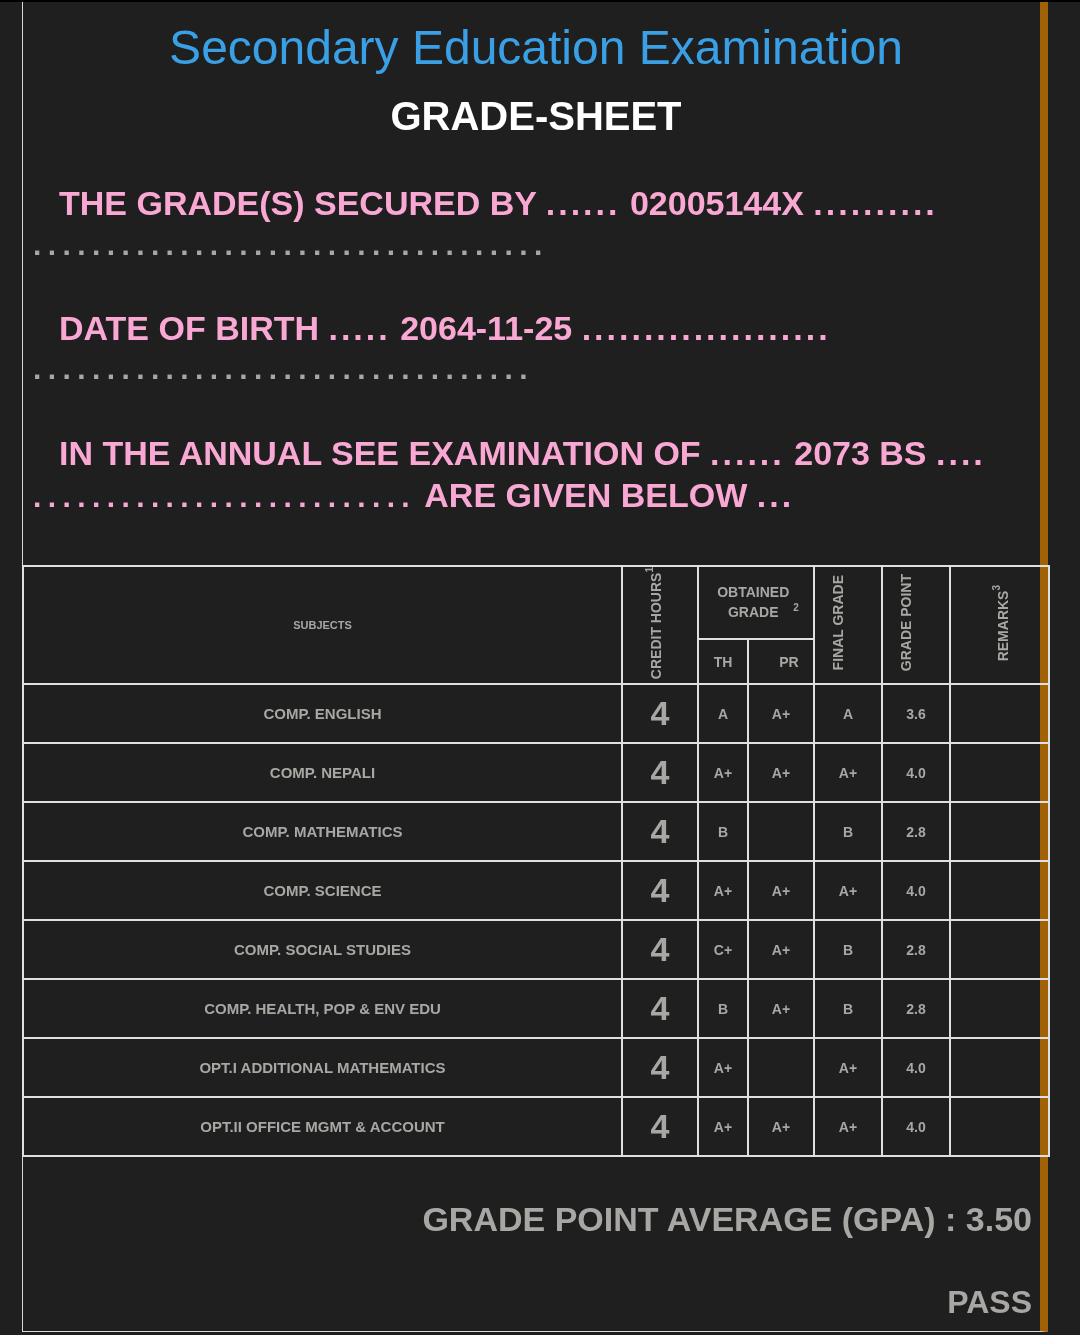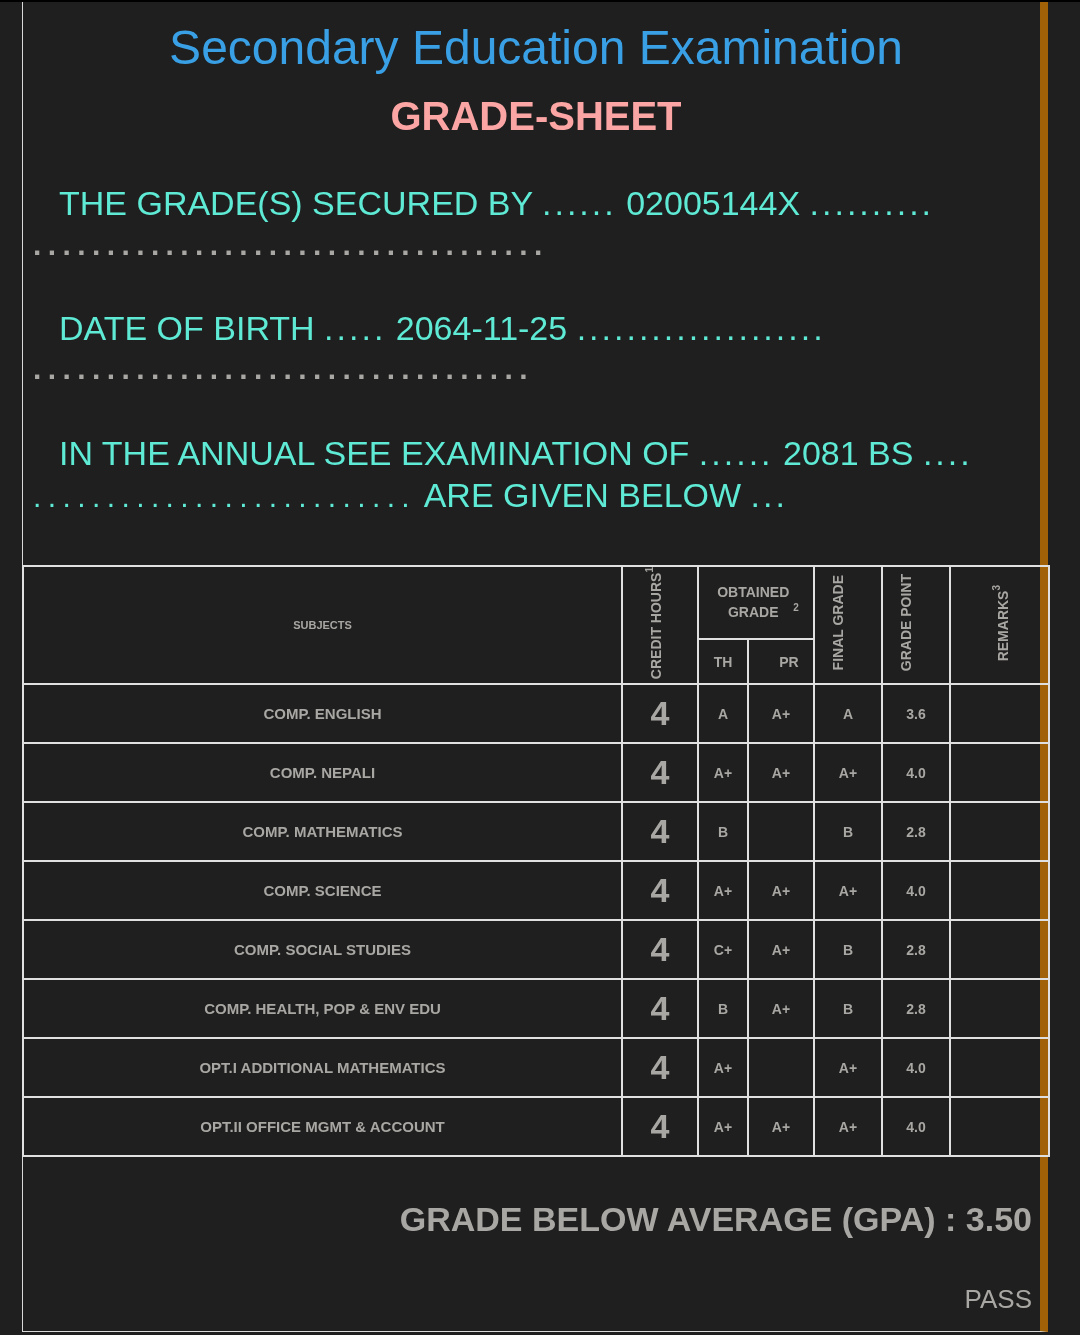--- a/index.html
+++ b/index.html
@@ -16,45 +16,45 @@
     position: absolute; left: 22px; top: 2px; width: 1026px; height: 1330px;
     border-left: 1px solid #d9d9d9; border-right: 8px solid #a16207; border-bottom: 1px solid #d9d9d9;
     box-sizing: border-box;
   }
   .title {
     position: absolute; left: 0; width: 1026px; top: 18px; text-align: center;
     font-size: 48px; color: #3aa0e6; font-weight: normal; letter-spacing: 0px;
   }
   .subtitle {
     position: absolute; left: 0; width: 1026px; top: 92px; text-align: center;
-    font-size: 40px; font-weight: bold; color: #fca5a5;
+    font-size: 40px; font-weight: bold; color: #ffffff;
   }
   .line {
-    position: absolute; font-size: 34px; font-weight: normal; color: #5eead4; white-space: nowrap;
+    position: absolute; font-size: 34px; font-weight: bold; color: #f9a8d4; white-space: nowrap;
   }
   .dots { letter-spacing: 3px; }
   .dotline { position: absolute; left: 10px; font-size: 30px; font-weight: bold; letter-spacing: 6.4px; color: #a9a7a3; white-space: nowrap; }
   table.grades {
     position: absolute; left: -1px; top: 563px; width: 1028px;
     border-collapse: collapse;
   }
   table.grades td, table.grades th {
     border: 2px solid #e0e0e0; padding: 0; text-align: center; vertical-align: middle;
     color: #a9a7a3; font-weight: bold;
   }
   th.subj-h { text-align: left; padding-left: 16px; font-size: 11px; width: 597px; }
   .vert { writing-mode: vertical-rl; transform: rotate(180deg); display: inline-block; font-size: 14px; line-height: 18px; text-align: center; }
   th.ob { font-size: 14px; height: 56px; line-height: 20px; }
   th.sub { font-size: 14px; height: 34px; }
   td.subj { text-align: left; padding-left: 16px; font-size: 15px; height: 57px; }
   td.credit { font-size: 34px; width: 74px; }
   td.g { font-size: 14px; }
   sup { font-size: 10px; }
   .gpa { position: absolute; right: 8px; top: 1198px; font-size: 34px; font-weight: bold; color: #a9a7a3; white-space: nowrap; }
-  .result { position: absolute; right: 8px; top: 1282px; font-size: 26px; font-weight: normal; color: #a9a7a3; }
+  .result { position: absolute; right: 8px; top: 1282px; font-size: 32px; font-weight: bold; color: #a9a7a3; }
 </style>
 </head>
 <body>
 
 <div class="topbar"></div>
 
 <div class="sheet">
   <div class="title">Secondary Education Examination</div>
   <div class="subtitle">GRADE-SHEET</div>
 
@@ -70,21 +70,21 @@
     <span>DATE OF BIRTH</span>
     <span class="dots">.....</span>
     <span>2064-11-25</span>
     <span class="dots">....................</span>
   </div>
   <div class="dotline" style="top:350px;">..................................</div>
 
   <div class="line" style="left:36px; top:432px;">
     <span>IN THE ANNUAL SEE EXAMINATION OF</span>
     <span class="dots">......</span>
-    <span>2081 BS</span>
+    <span>2073 BS</span>
     <span class="dots">....</span>
   </div>
   <div class="line" style="left:10px; top:474px;">
     <span class="dots" style="font-size:30px; letter-spacing:6.4px;">..........................</span>
     <span>ARE GIVEN BELOW</span>
     <span class="dots">...</span>
   </div>
 
   <table class="grades">
     <thead>
@@ -181,17 +181,17 @@
           <td class="g">A+</td>
           <td class="g">A+</td>
           <td class="g">A+</td>
           <td class="g">4.0</td>
           <td class="g"></td>
         </tr>
       </tbody>
   </table>
 
   <div class="gpa">
-    <span>GRADE BELOW AVERAGE (GPA) :</span>
+    <span>GRADE POINT AVERAGE (GPA) :</span>
     <span>3.50</span>
   </div>
   <div class="result">PASS</div>
 </div>
 
 </body></html>

